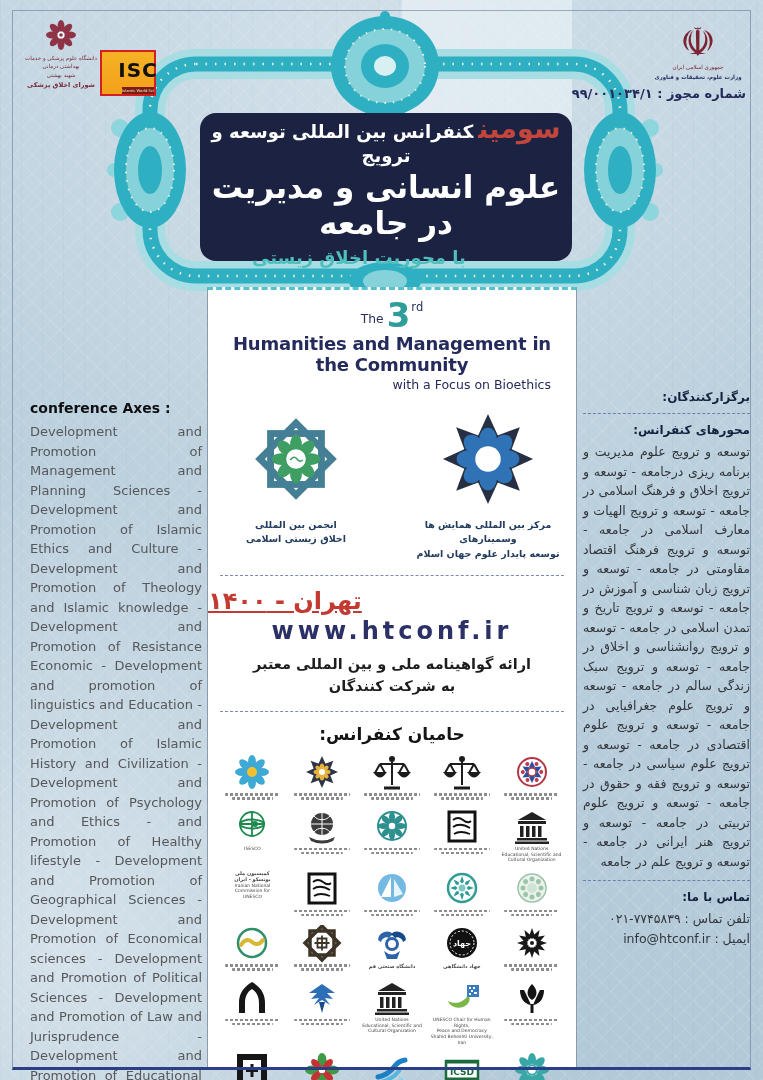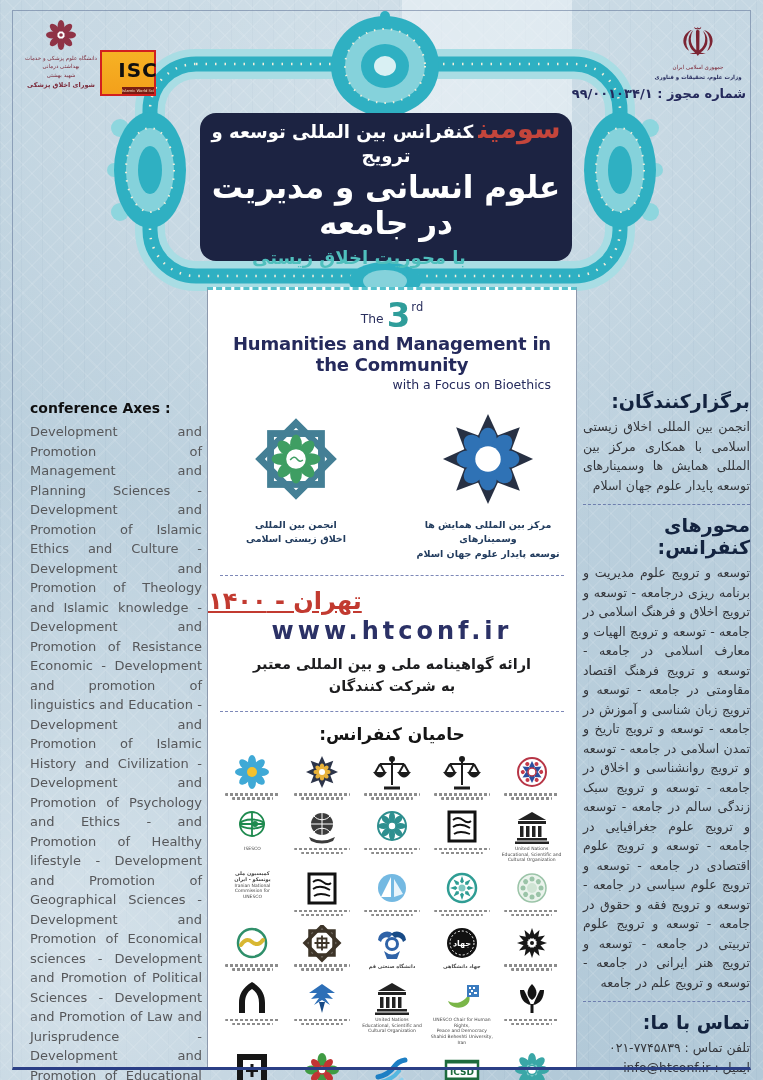--- a/index.html
+++ b/index.html
@@ -62,21 +62,21 @@
   .cap{font-size:4.5px;line-height:1.25;color:#444;}
   .cap.fa{direction:rtl;font-size:5px;font-weight:bold;}
   .cap-sq{height:2.5px;margin:1.5px auto;border-radius:1px;width:86%;
     background:repeating-linear-gradient(90deg,#8c8c8c 0 3px,rgba(0,0,0,0) 3px 5px);}
   .cap-sq.s2{width:64%;}
   
   .leftcol{position:absolute;left:30px;top:400px;width:172px;z-index:5;}
   .leftcol h3{margin:0 0 6px;font-size:14px;color:#0f0f10;font-weight:bold;}
   .leftcol p{margin:0;font-size:13px;line-height:1.5;color:#56575a;text-align:justify;}
   .rightcol{position:absolute;left:583px;top:390px;width:167px;z-index:5;direction:rtl;}
-  .rightcol h3{margin:0 0 5px;font-size:19px;color:#13233f;font-weight:bold;}
+  .rightcol h3{margin:0 0 5px;font-size:12px;color:#13233f;font-weight:bold;}
   .rightcol p{margin:0;font-size:12.5px;line-height:1.56;color:#33353a;text-align:justify;}
   .rightcol hr{border:0;border-top:1.5px dashed #6e7fae;margin:9px 0;}
   .rightcol .cline{font-size:12.5px;color:#33353a;line-height:1.6;text-align:right;}
 </style>
 </head>
 <body>
 
 <div class="poster">
   <div class="frame"></div>
 
@@ -898,21 +898,20 @@
       </div>
   </div>
 
   <div class="leftcol">
     <h3>conference Axes :</h3>
     <p>Development and Promotion of Management and Planning Sciences - Development and Promotion of Islamic Ethics and Culture - Development and Promotion of Theology and Islamic knowledge - Development and Promotion of Resistance Economic - Development and promotion of linguistics and Education - Development and Promotion of Islamic History and Civilization - Development and Promotion of Psychology and Ethics - and Promotion of Healthy lifestyle - Development and Promotion of Geographical Sciences - Development and Promotion of Economical sciences - Development and Promotion of Political Sciences - Development and Promotion of Law and Jurisprudence - Development and Promotion of Educational Sciences - Development and Promotion of Iranian Art - Development and Promotion of Science</p>
   </div>
 
   <div class="rightcol">
     <h3>برگزارکنندگان:</h3>
-    <p>انجمن بین المللی اخلاق زیستی اسلامی با همکاری مرکز بین المللی همایش ها وسمینارهای توسعه پایدار علوم جهان اسلام</p>
     <hr>
     <h3>محورهای کنفرانس:</h3>
     <p>توسعه و ترویج علوم مدیریت و برنامه ریزی درجامعه - توسعه و ترویج اخلاق و فرهنگ اسلامی در جامعه - توسعه و ترویج الهیات و معارف اسلامی در جامعه - توسعه و ترویج فرهنگ اقتصاد مقاومتی در جامعه - توسعه و ترویج زبان شناسی و آموزش در جامعه - توسعه و ترویج تاریخ و تمدن اسلامی در جامعه - توسعه و ترویج روانشناسی و اخلاق در جامعه - توسعه و ترویج سبک زندگی سالم در جامعه - توسعه و ترویج علوم جغرافیایی در جامعه - توسعه و ترویج علوم اقتصادی در جامعه - توسعه و ترویج علوم سیاسی در جامعه - توسعه و ترویج فقه و حقوق در جامعه - توسعه و ترویج علوم تربیتی در جامعه - توسعه و ترویج هنر ایرانی در جامعه - توسعه و ترویج علم در جامعه</p>
     <hr>
     <h3>تماس با ما:</h3>
     <div class="cline">تلفن تماس : ۷۷۴۵۸۳۹-۰۲۱</div>
     <div class="cline">ایمیل : info@htconf.ir</div>
   </div>
 </div>
 

